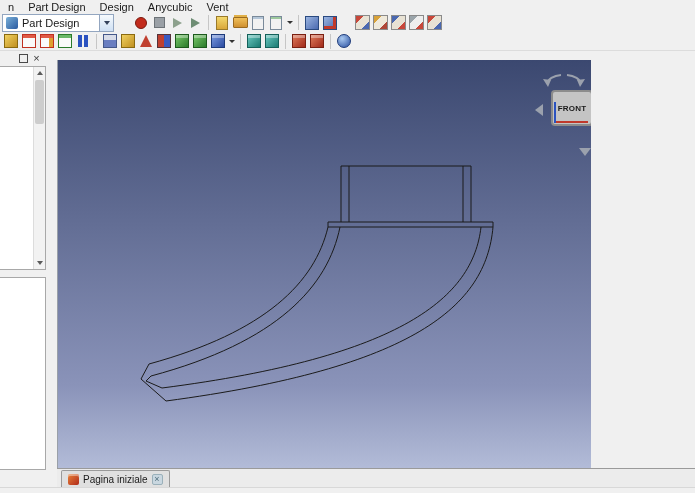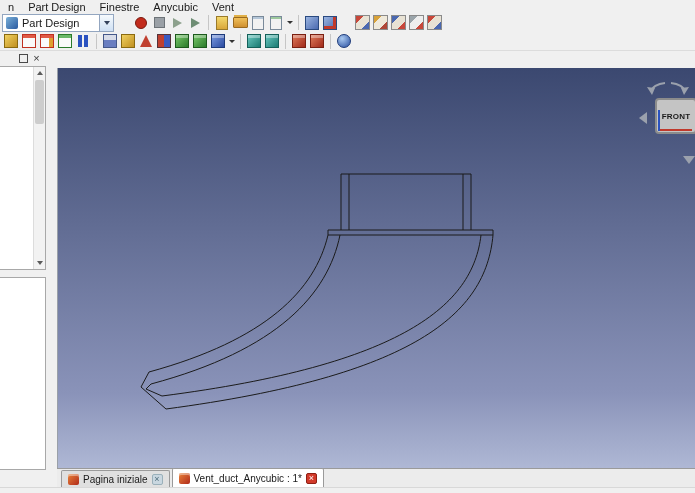--- a/index.html
+++ b/index.html
@@ -68,55 +68,55 @@
   .tree-panel{position:absolute;left:0;top:15px;width:46px;height:204px;background:#fff;border:1px solid #a8a8a8;border-left:none}
   .scrollbar{position:absolute;right:0;top:0;bottom:0;width:12px;background:#f2f2f2;border-left:1px solid #dcdcdc}
   .scroll-btn{position:absolute;left:0;width:11px;height:12px;background:#f2f2f2;display:flex;align-items:center;justify-content:center}
   .scroll-up{top:0}.scroll-down{bottom:0}
   .scroll-up::before{content:"";border-left:3px solid transparent;border-right:3px solid transparent;border-bottom:4px solid #5a5a5a}
   .scroll-down::before{content:"";border-left:3px solid transparent;border-right:3px solid transparent;border-top:4px solid #5a5a5a}
   .scroll-thumb{position:absolute;left:1px;top:13px;width:9px;height:44px;background:#cdcdcd;border-radius:2px}
   .prop-panel{position:absolute;left:0;top:226px;width:46px;height:193px;background:#fff;border:1px solid #a8a8a8;border-left:none}
 
   
-  .viewport{position:absolute;left:57px;top:68px;width:638px;height:417px;background:linear-gradient(#3b4870,#8a93b9 78%,#b7c0db);overflow:hidden;border-left:1px solid #9aa0a8}
+  .viewport{position:absolute;left:57px;top:60px;width:534px;height:417px;background:linear-gradient(#3b4870,#8a93b9 78%,#b7c0db);overflow:hidden;border-left:1px solid #9aa0a8}
   .wireframe{position:absolute;left:0;top:0}
 
   
   .navcube{position:absolute;top:4px;right:-2px;width:58px;height:100px}
   .nav-arcs{position:absolute;top:6px;left:2px}
   .nav-tri{position:absolute;width:0;height:0}
   .nav-left-arrow{top:40px;left:0;border-right:8px solid #9ba1ad;border-top:6px solid transparent;border-bottom:6px solid transparent}
   .nav-down-arrow{top:84px;left:44px;border-top:8px solid #9ba1ad;border-left:6px solid transparent;border-right:6px solid transparent}
   .cube-face{position:absolute;top:26px;left:16px;width:42px;height:36px;background:#c4c4c4;border:2px solid #8c8c8c;border-radius:4px;display:flex;align-items:center;justify-content:center}
   .cube-face span{font-size:8px;font-weight:bold;color:#1a1a1a;letter-spacing:.2px}
   .axis-x{position:absolute;left:3px;right:3px;bottom:1px;height:2px;background:#c0392b}
   .axis-z{position:absolute;left:1px;top:10px;bottom:1px;width:2px;background:#2a52c0}
 
   
   .tabbar{position:absolute;left:57px;top:468px;right:0;height:19px;background:#ececec;border-top:1px solid #9a9a9a;display:flex;align-items:flex-end;padding-left:4px}
-  .tab{display:flex;align-items:center;gap:4px;height:17px;padding:0 6px;border:1px solid #9a9a9a;border-bottom:none;font-size:10px;background:#e0e0e0;border-radius:2px 2px 0 0;margin-right:2px;white-space:nowrap;cursor:default}
+  .tab{display:flex;align-items:center;gap:4px;height:17px;padding:0 6px;border:1px solid #9a9a9a;border-bottom:none;font-size:10px;background:#e0e0e0;border-radius:2px 2px 0 0;margin-right:7px;white-space:nowrap;cursor:default}
   .tab.active{background:#fff;height:19px}
   .doc-icon{width:11px;height:11px;border-radius:2px;background:linear-gradient(135deg,#e8823a,#b02a1a);box-shadow:inset 0 2px 0 rgba(255,255,255,.4);flex:0 0 auto}
   .tab-close{width:11px;height:11px;display:flex;align-items:center;justify-content:center;font-size:9px;border-radius:2px;flex:0 0 auto}
   .tab-close::before{content:"\00d7";line-height:9px}
   .tab-close.grey{background:#c9d7e0;color:#53707e;border:1px solid #9ab0ba}
   .tab-close.red{background:#d23a2a;color:#fff;border:1px solid #8f1f14}
 
   .statusbar{position:absolute;left:0;top:487px;right:0;height:6px;background:#f0f0f0;border-top:1px solid #d8d8d8}
 </style>
 </head>
 <body>
 
 <div class="app">
 
   <div class="menubar">
     <span class="menu-item">n</span>
     <span class="menu-item">Part Design</span>
-    <span class="menu-item">Finestre</span>
+    <span class="menu-item">Design</span>
     <span class="menu-item">Anycubic</span>
     <span class="menu-item">Vent</span>
   </div>
 
   <div class="toolbar tb1">
     <div class="combo">
       <span class="combo-icon"></span>
       <span class="combo-text">Part Design</span>
       <span class="combo-btn"></span>
     </div>
@@ -212,21 +212,16 @@
       <i class="nav-tri nav-down-arrow"></i>
     </div>
   </div>
 
   <div class="tabbar">
     <div class="tab">
       <span class="doc-icon"></span>
       <span class="tab-label">Pagina iniziale</span>
       <span class="tab-close grey"></span>
     </div>
-    <div class="tab active">
-      <span class="doc-icon"></span>
-      <span class="tab-label">Vent_duct_Anycubic : 1*</span>
-      <span class="tab-close red"></span>
-    </div>
   </div>
 
   <div class="statusbar"></div>
 </div>
 
 </body></html>

